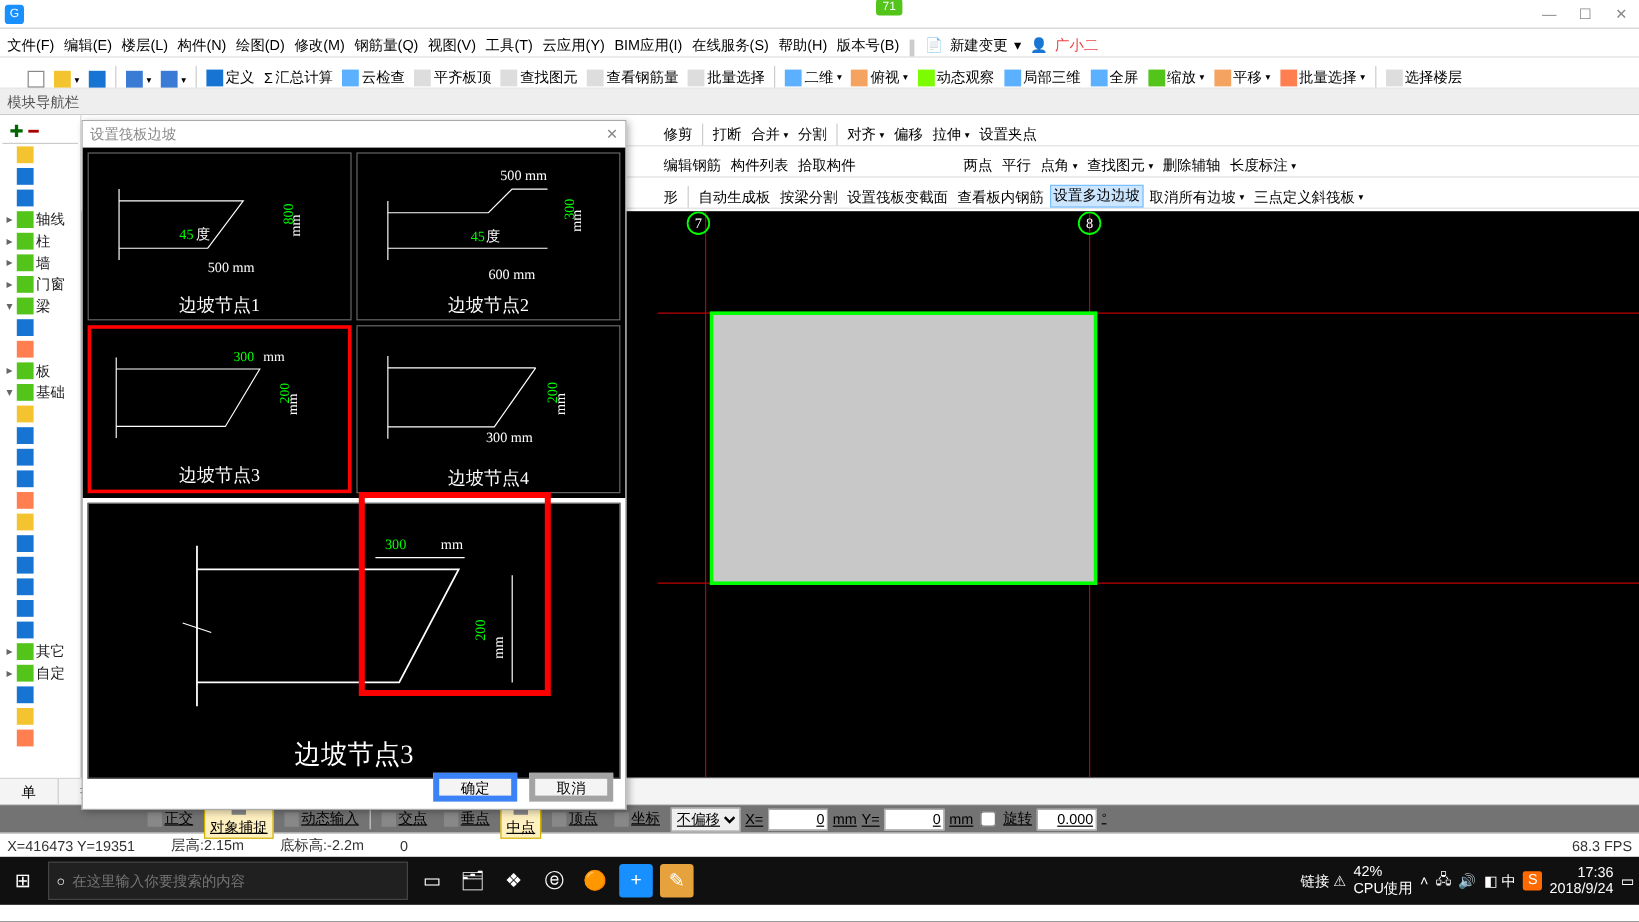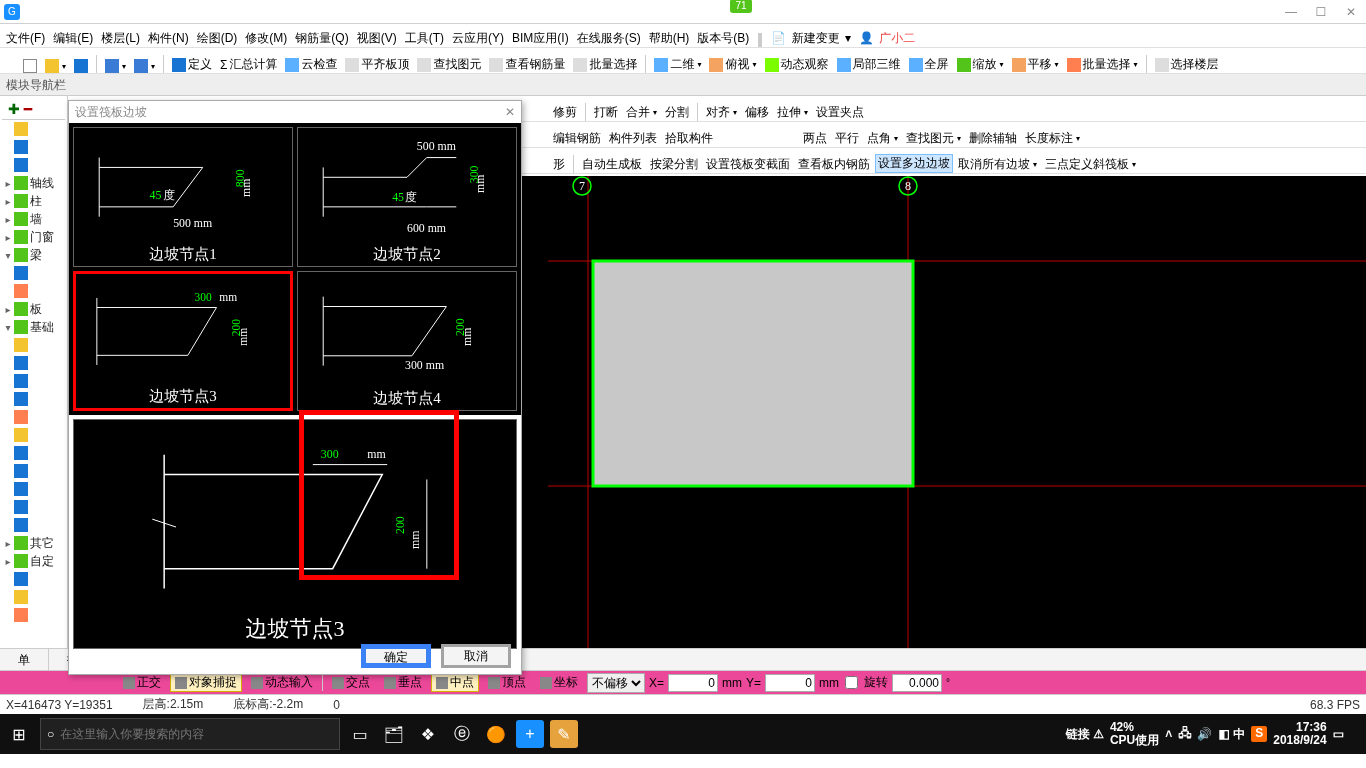--- a/index.html
+++ b/index.html
@@ -47,39 +47,39 @@
 .dialog .grid { display: grid; grid-template-columns: 1fr 1fr; gap: 4px; padding: 4px; background: #000; }
 .dialog .cell { background: #000; height: 140px; position: relative; border: 1px solid #666; }
 .dialog .cell.sel { border: 3px solid #ff0000; }
 .dialog .cell svg { width: 100%; height: 100%; }
 .dialog .cell .cap { position: absolute; bottom: 2px; left: 0; right: 0; text-align: center; color: #fff; font-family: SimSun; font-size: 15px; }
 .dialog .big { height: 230px; margin: 4px; background: #000; position: relative; border: 1px solid #666;}
 .dialog .big .selbox{position:absolute;left:225px;top:-10px;width:160px;height:170px;border:5px solid #ff0000;}
 .dialog .big svg{width:100%;height:100%;}
 .dialog .big .cap { position: absolute; bottom: 4px; left: 0; right: 0; text-align: center; color: #fff; font-family: SimSun; font-size: 22px; }
 .dialog .dbtn { position: absolute; bottom: 6px; right: 10px; display: flex; gap: 10px; }
-.dialog .dbtn button { width: 70px; height: 24px; border: 3px solid #a3a3a3; background: #f4f4f4; }
+.dialog .dbtn button { width: 70px; height: 24px; border: 5px solid #a3a3a3; background: #f4f4f4; }
 .dialog .dbtn button.pri { border: 5px solid #3b82f6; }
 .bottom-tabs { height: 22px; display: flex; background: #f4f4f4; border-top: 1px solid #ccc; }
 .bottom-tabs span { padding: 0 18px; line-height: 22px; border-right: 1px solid #ccc; }
-.statusrow { height: 24px; display: flex; align-items: center; background: #ec4899; border-top: 1px solid #ccc; padding: 0 4px; gap: 4px; }
+.statusrow { height: 24px; display: flex; align-items: center; background: #737373; border-top: 1px solid #ccc; padding: 0 4px; gap: 4px; text-decoration: underline; }
 .statusrow .sbtn { display: flex; align-items: center; padding: 0 4px; gap: 2px; border: 1px solid transparent; }
-.statusrow .sbtn.on { background: #fff0c0; border: 1px solid #d0b000; }
+.statusrow .sbtn.on { background: #fff0c0; border: 1px solid #d0b000; flex-direction: column; }
 .statusrow .sico { width: 12px; height: 12px; background: #888; }
 .statusrow input[type=text] { width: 50px; height: 18px; border: 1px solid #aaa; text-align: right; padding: 0 2px; }
 .statusrow input[type=checkbox]{margin:0 2px;}
 .statusrow .lab { }
 .statinfo { height: 20px; display: flex; align-items: center; background: #fff; border-top: 1px solid #ccc; padding: 0 6px; gap: 30px; color: #333; }
 .statinfo .fps { margin-left: auto; }
 .taskbar { height: 40px; background: #101010; display: flex; align-items: center; color: #fff; padding: 0 4px; gap: 6px; position: relative; }
 .taskbar .start { width: 30px; height: 30px; display: flex; align-items: center; justify-content: center; font-size: 16px; }
 .taskbar .search { display: flex; align-items: center; height: 32px; width: 300px; background: #202020; border: 1px solid #444; padding: 0 6px; gap: 6px; }
 .taskbar .search input { background: transparent; border: none; color: #ccc; width: 100%; outline: none; }
 .taskbar .tico2 { width: 28px; height: 28px; display: flex; align-items: center; justify-content: center; font-size: 16px; }
-.taskbar .tray { position: absolute; right: 22px; display: flex; align-items: center; gap: 6px; font-weight: bold; }
+.taskbar .tray { position: absolute; right: 4px; display: flex; align-items: center; gap: 6px; }
 .taskbar .tray .tm { text-align: right; line-height: 13px; font-size: 11px; }
 svg text { font-family: SimSun; }
 </style>
 </head>
 <body>
 
 <div class="titlebar">
   <span class="appicon">G</span>
   <span class="badge71">71</span>
   <div class="winbtns">

